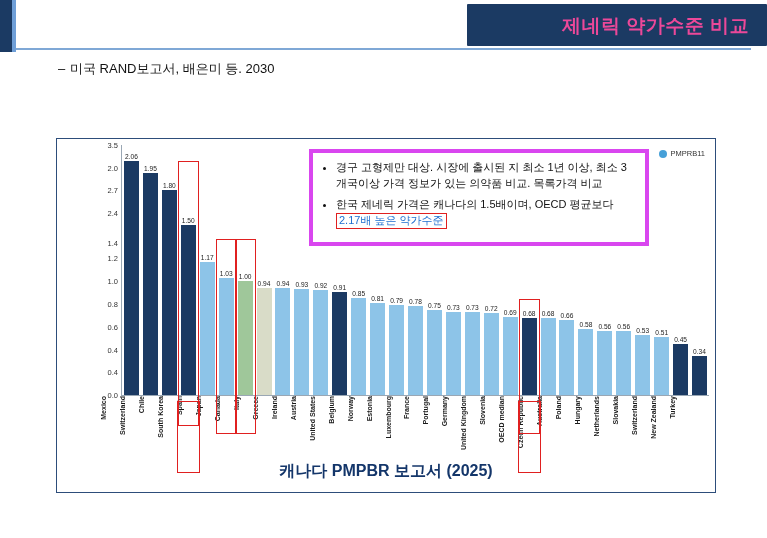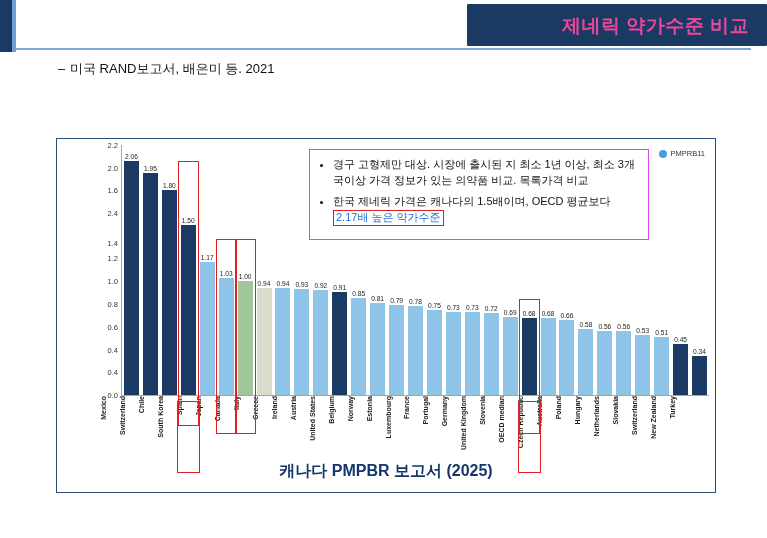--- a/index.html
+++ b/index.html
@@ -192,21 +192,21 @@
   }
   .legend-label {
     font-size: 7.5px;
     color: #333;
   }
   
   .callout {
     position: absolute;
     left: 252px; top: 10px;
     width: 340px;
-    border: 1px solid #d946ef;
+    border: 4px solid #d946ef;
     background: rgba(255,255,255,0.96);
     padding: 7px 9px 8px 9px;
     box-sizing: border-box;
   }
   .callout li {
     font-size: 11px;
     color: #111;
     line-height: 1.45;
     margin-bottom: 5px;
   }
@@ -255,21 +255,21 @@
   <div class="header-bar">
     <div class="header-accent"></div>
     <div class="header-accent2"></div>
     <div class="header-band"></div>
     <div class="header-title">제네릭 약가수준 비교</div>
     <div class="header-rule"></div>
   </div>
 
   <div class="bullet-block">
     <div class="subbullet">
-      <span class="subdash">–</span><span>미국 RAND보고서, 배은미 등. 2021</span>
+      <span class="subdash">–</span><span>미국 RAND보고서, 배은미 등. 2030</span>
     </div>
   </div>
 
   <div class="chart-frame">
 
     <div class="legend">
       <span class="legend-dot"></span>
       <span class="legend-label">PMPRB11</span>
     </div>
 
@@ -277,23 +277,23 @@
       <div class="yaxis" id="yaxis">
           <div class="ytick" style="top: 250px;">0.0</div>
           <div class="ytick" style="top: 227.273px;">0.4</div>
           <div class="ytick" style="top: 204.545px;">0.4</div>
           <div class="ytick" style="top: 181.818px;">0.6</div>
           <div class="ytick" style="top: 159.091px;">0.8</div>
           <div class="ytick" style="top: 136.364px;">1.0</div>
           <div class="ytick" style="top: 113px;">1.2</div>
           <div class="ytick" style="top: 98px;">1.4</div>
           <div class="ytick" style="top: 68.1818px;">2.4</div>
-          <div class="ytick" style="top: 45.4545px;">1.6</div>
+          <div class="ytick" style="top: 45.4545px;">2.7</div>
           <div class="ytick" style="top: 22.7273px;">2.0</div>
-          <div class="ytick" style="top: 0px;">2.2</div>
+          <div class="ytick" style="top: 0px;">3.5</div>
         </div>
       <div class="axis-line"></div>
       <div class="base-line"></div>
       <div class="bars" id="bars">
           <div class="bar-col" style="left: 1.96774px;">
             <div class="bar" style="height: 234.091px; background: rgb(27, 58, 99);"></div>
             <div class="bar-val" style="bottom: 235.091px;">2.06</div>
           </div>
           <div class="bar-col" style="left: 20.9032px;">
             <div class="bar" style="height: 221.591px; background: rgb(27, 58, 99);"></div>

